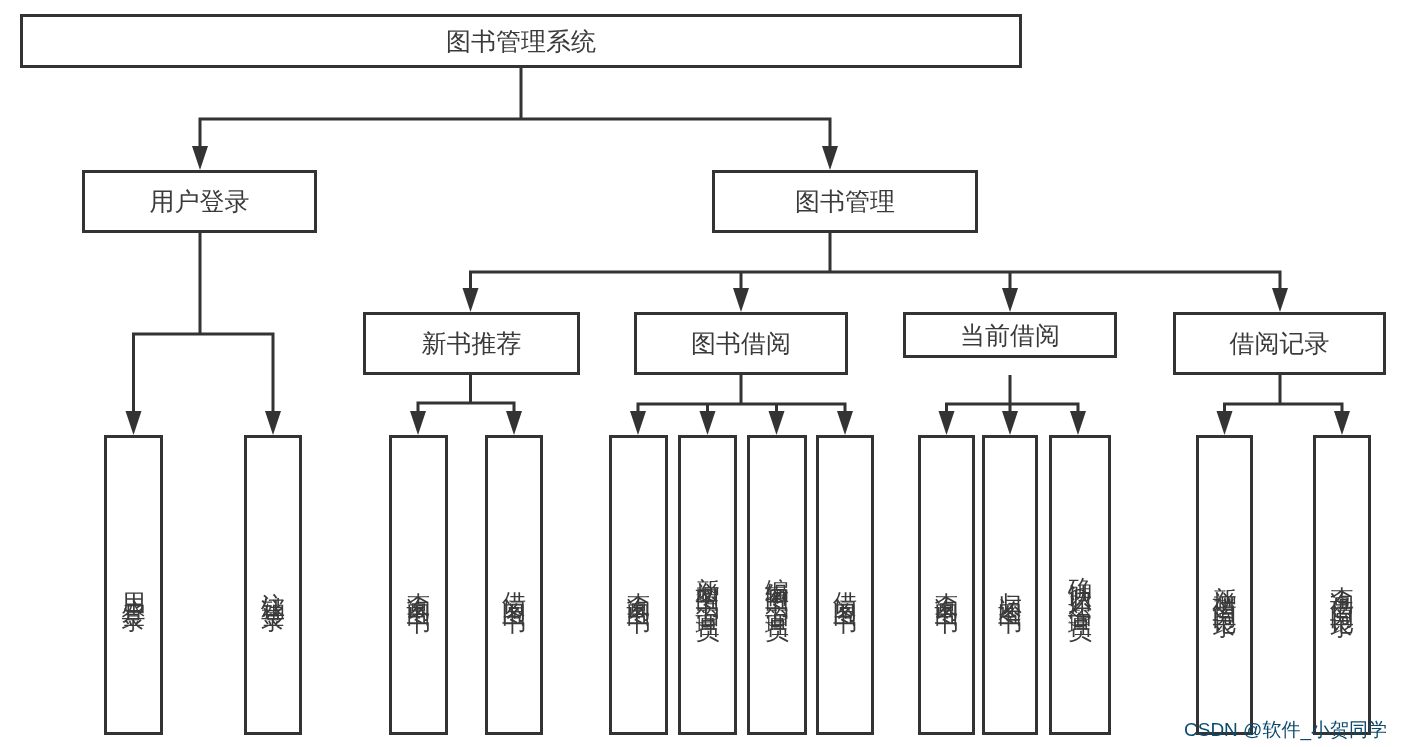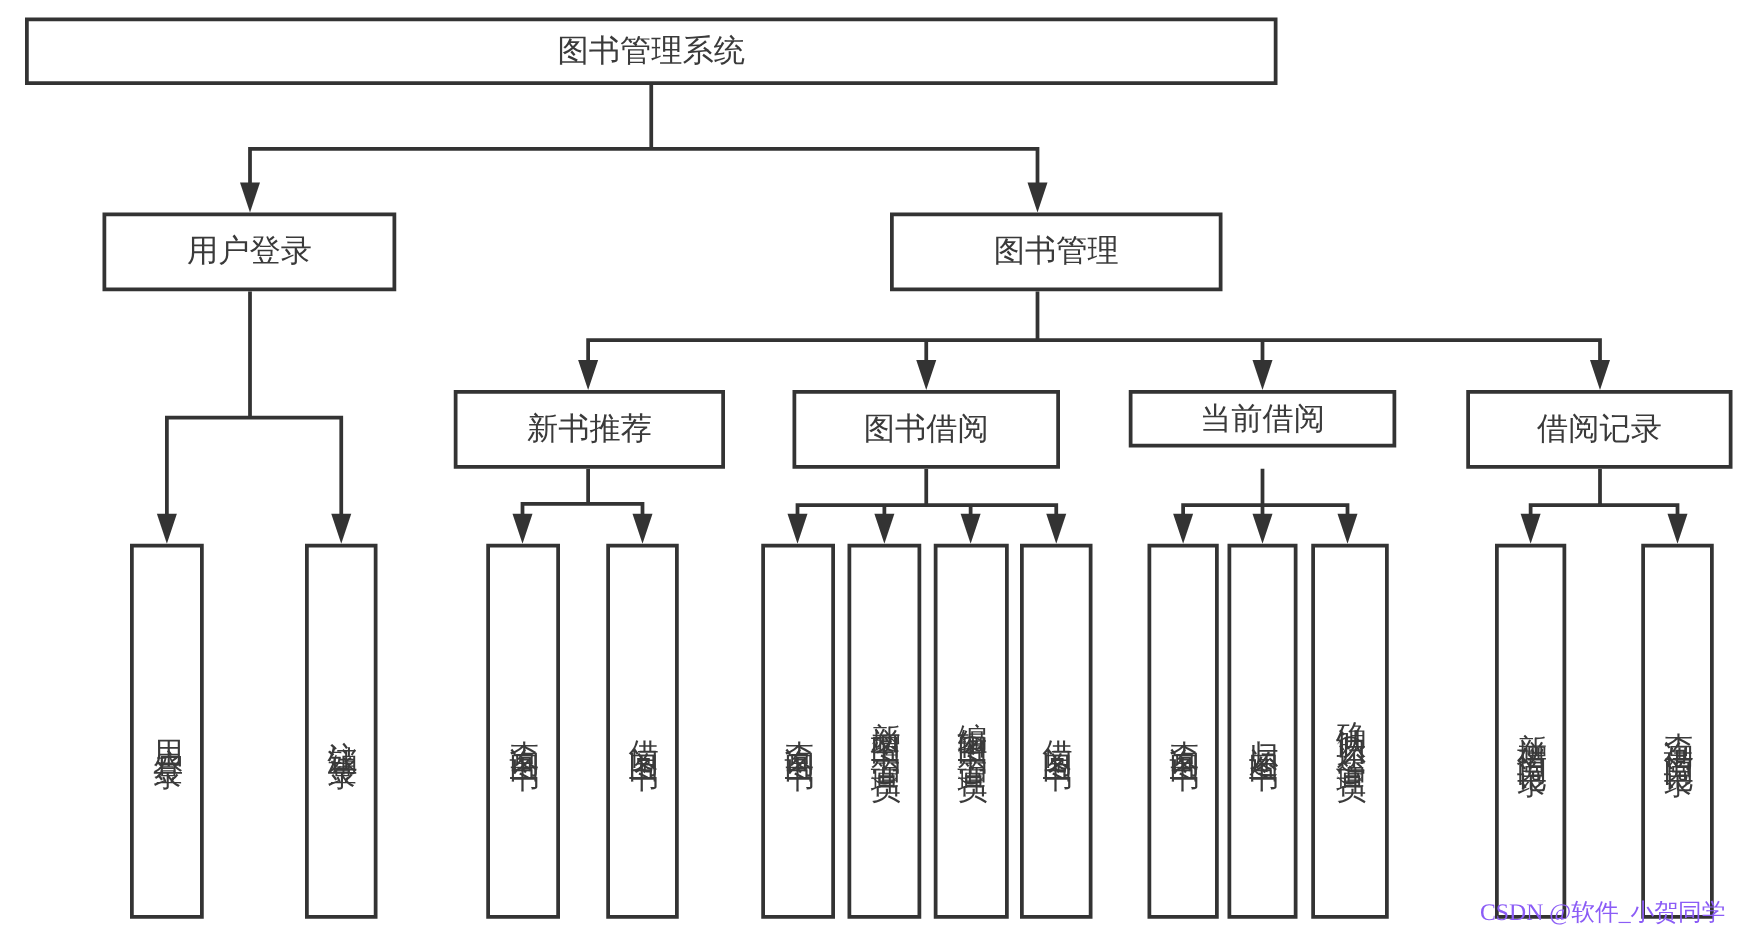--- a/index.html
+++ b/index.html
@@ -1,21 +1,21 @@
 <!DOCTYPE html>
 <html><head>
 <meta charset="utf-8">
 <style>
   html, body { margin: 0; padding: 0; background: #ffffff; }
   .canvas {
     position: relative;
     width: 1405px;
     height: 747px;
     background: #ffffff;
-    font-family: Liberation Serif, serif;
+    font-family: Liberation Sans, sans-serif;
     overflow: hidden;
   }
   .connectors {
     position: absolute;
     left: 0; top: 0;
     width: 1405px; height: 747px;
     pointer-events: none;
   }
   .box {
     position: absolute;
@@ -36,21 +36,21 @@
     text-orientation: mixed;
     font-size: 24px;
     letter-spacing: 6px;
     white-space: normal;
   }
   .watermark {
     position: absolute;
     left: 1184px;
     top: 717px;
     font-size: 19px;
-    color: #8b5cf6;
+    color: #0c4a6e;
     white-space: nowrap;
     z-index: 5;
   }
 </style>
 </head>
 <body>
 
 <div class="canvas">
 
   <svg class="connectors" viewBox="0 0 1405 747" xmlns="http://www.w3.org/2000/svg">

